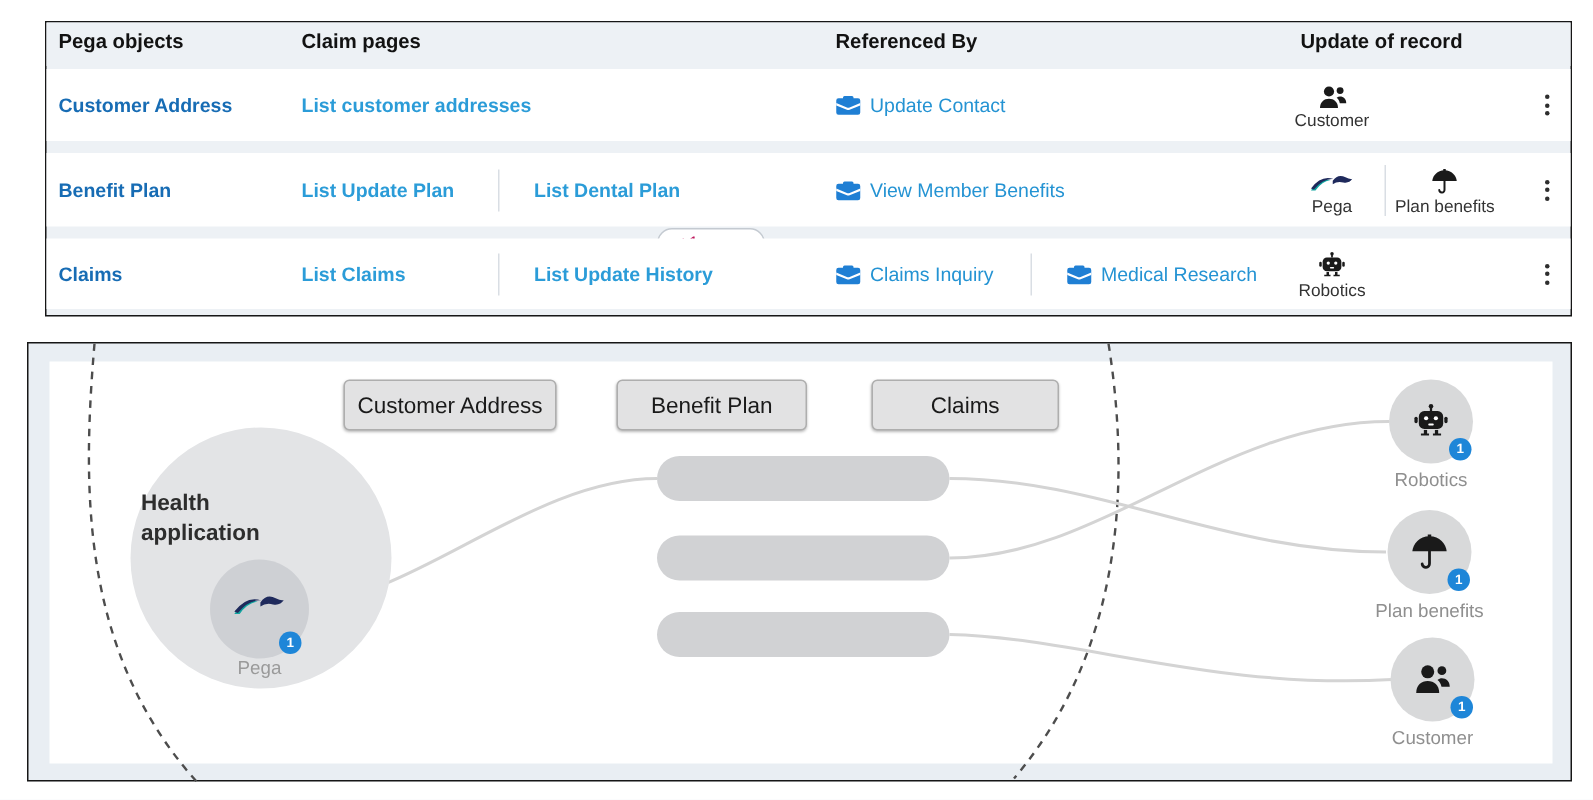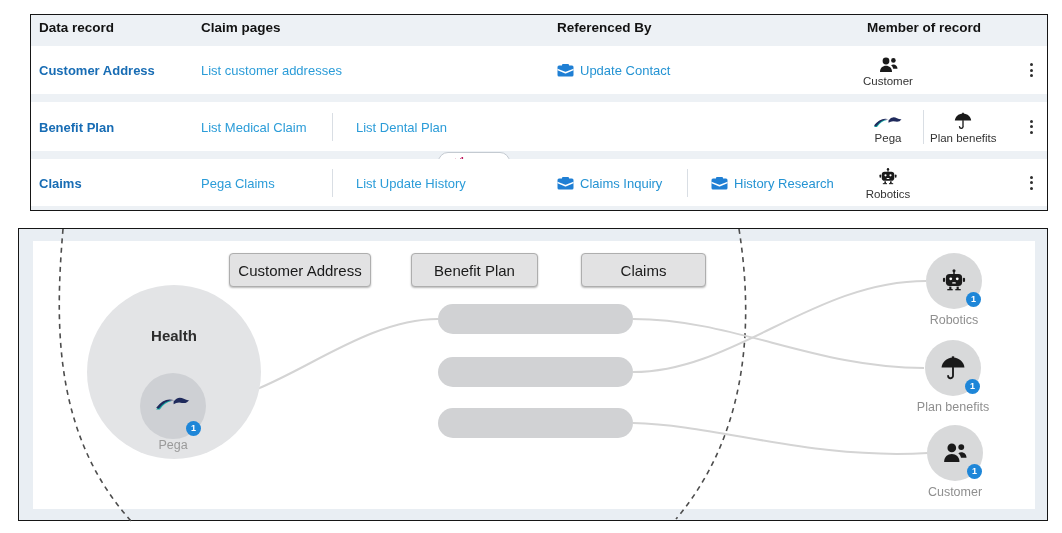--- a/index.html
+++ b/index.html
@@ -5,21 +5,21 @@
   * { margin:0; padding:0; box-sizing:border-box; }
   html,body { background:#ffffff; font-family:"Liberation Sans", sans-serif; }
   .canvas { position:relative; width:1062px; height:533px; background:#ffffff; overflow:hidden; }
 
   
   .table-panel { position:absolute; left:30px; top:14px; width:1018px; height:197px;
     border:1.5px solid #161616; background:#edf1f5; }
   .thead { position:absolute; left:0; top:0; width:100%; height:29px; background:#edf1f5; }
   .th { position:absolute; top:5px; font-size:13.5px; font-weight:bold; color:#121212; white-space:nowrap; }
   .trow { position:absolute; left:0; width:100%; background:#ffffff; }
-  .cell { position:absolute; top:50%; transform:translateY(-50%); white-space:nowrap; }
+  .cell { position:absolute; top:50%; transform:translateY(-50%); white-space:nowrap;font-weight:bold; }
   .obj-link { font-size:13px; font-weight:bold; color:#176cb4; text-decoration:none; }
   .page-link { font-size:13px; color:#2b9cd8; text-decoration:none; }
   .vdiv { position:absolute; top:50%; transform:translateY(-50%); width:1px; height:28px; background:#d9dee4; }
   .case-item { position:absolute; top:50%; transform:translateY(-50%); display:flex; align-items:center; gap:6px; white-space:nowrap; }
   .case-item .page-link { color:#2493d3; }
   .more-pill { position:absolute; top:50%; transform:translateY(-50%); border:1px solid #c4cad1; border-radius:11px;
     background:#ffffff; padding:2px 13px; font-size:12px; color:#be185d; white-space:nowrap;margin-top:35px; }
   .sys-group { position:absolute; left:828px; top:0; height:100%; display:flex; align-items:center; }
   .sys-entry { display:flex; flex-direction:column; align-items:center; justify-content:center; min-width:58px; gap:1px; }
   .sys-icon { height:21px; display:flex; align-items:flex-end; justify-content:center; }
@@ -27,21 +27,21 @@
   .sys-div { width:1px; height:34px; background:#d9dee4; margin:0 6px; }
   .kebab { position:absolute; right:14px; top:50%; transform:translateY(-50%); display:flex; flex-direction:column; gap:2.5px; cursor:pointer; }
   .kebab i { width:3px; height:3px; border-radius:50%; background:#2e2e2e; }
 
   
   .diagram-panel { position:absolute; left:18px; top:228px; width:1030px; height:293px;
     border:1.5px solid #161616; background:#e9eef3; }
   .inner-white { position:absolute; left:14px; top:12px; width:1002px; height:268px; background:#ffffff; }
   .wires { position:absolute; left:0; top:0; width:1030px; height:293px; }
   .hub-circle { position:absolute; left:68px; top:56px; width:174px; height:174px; border-radius:50%; background:#e3e4e6; }
-  .hub-title { position:absolute; left:75px; top:97px; width:160px; text-align:center;
+  .hub-title { position:absolute; left:75px; top:97px; width:160px; 
     font-size:15px; font-weight:bold; color:#2d2d2d; line-height:1.3; }
   .hub-app { position:absolute; left:121px; top:144px; width:66px; height:66px; border-radius:50%; background:#ced0d4; }
   .hub-app svg { position:absolute; left:15px; top:20px; }
   .badge { position:absolute; width:15px; height:15px; border-radius:50%; background:#1e86d8;
     color:#ffffff; font-size:9px; font-weight:bold; text-align:center; line-height:15px; }
   .hub-label { position:absolute; left:114px; top:209px; width:80px; text-align:center; font-size:12.5px; color:#9a9a9a; }
   .chip { position:absolute; top:24px; height:34px; background:#e2e2e3; border:1px solid #aeaeae; border-radius:4px;
     box-shadow:0 1px 2px rgba(0,0,0,0.28); display:flex; align-items:center; justify-content:center;
     font-size:15px; color:#1a1a1a; cursor:pointer; }
   .pill { position:absolute; left:419px; width:195px; height:30px; border-radius:15px; background:#d1d2d4; }
@@ -50,24 +50,24 @@
   .node-label { position:absolute; width:130px; text-align:center; font-size:12.5px; color:#8f8f8f; }
 </style>
 </head>
 <body>
 
 <div class="canvas">
 
   <section class="table-panel">
 
     <div class="thead">
-      <span class="th" style="left:8px">Data record</span>
+      <span class="th" style="left:8px">Pega objects</span>
       <span class="th" style="left:170px">Claim pages</span>
       <span class="th" style="left:526px">Referenced By</span>
-      <span class="th" style="left:836px">Member of record</span>
+      <span class="th" style="left:836px">Update of record</span>
     </div>
 
     <div class="trow" style="top:31px;height:48px">
       <a class="cell obj-link" style="left:8px" href="#">Customer Address</a>
       <a class="cell page-link" style="left:170px" href="#">List customer addresses</a>
       <div class="case-item" style="left:526px">
         <svg width="17" height="15" viewBox="0 0 17 15">
             <path fill="#1f7fd4" d="M6 1.5h5a1 1 0 0 1 1 1V3h3a1.5 1.5 0 0 1 1.5 1.5v8A1.5 1.5 0 0 1 15 14H2A1.5 1.5 0 0 1 .5 12.5v-8A1.5 1.5 0 0 1 2 3h3v-.5a1 1 0 0 1 1-1zm1 1.5h3v0H7z"></path>
             <path fill="#ffffff" d="M.5 6.2l7.1 2.9a2.4 2.4 0 0 0 1.8 0l7.1-2.9v1.6l-7.1 2.9a2.4 2.4 0 0 1-1.8 0L.5 7.8z"></path>
           </svg>
@@ -88,24 +88,31 @@
       </div>
       <div class="kebab">
           <i></i>
           <i></i>
           <i></i>
         </div>
     </div>
 
     <div class="trow" style="top:87px;height:49px">
       <a class="cell obj-link" style="left:8px" href="#">Benefit Plan</a>
-      <a class="cell page-link" style="left:170px" href="#">List Medical Claim</a>
+      <a class="cell page-link" style="left:170px" href="#">List Update Plan</a>
       <span class="vdiv" style="left:301px"></span>
       <a class="cell page-link" style="left:325px" href="#">List Dental Plan</a>
       <span class="more-pill" style="left:407px">+1 more</span>
+      <div class="case-item" style="left:526px">
+        <svg width="17" height="15" viewBox="0 0 17 15">
+            <path fill="#1f7fd4" d="M6 1.5h5a1 1 0 0 1 1 1V3h3a1.5 1.5 0 0 1 1.5 1.5v8A1.5 1.5 0 0 1 15 14H2A1.5 1.5 0 0 1 .5 12.5v-8A1.5 1.5 0 0 1 2 3h3v-.5a1 1 0 0 1 1-1z"></path>
+            <path fill="#ffffff" d="M.5 6.2l7.1 2.9a2.4 2.4 0 0 0 1.8 0l7.1-2.9v1.6l-7.1 2.9a2.4 2.4 0 0 1-1.8 0L.5 7.8z"></path>
+          </svg>
+        <a class="page-link" href="#">View Member Benefits</a>
+      </div>
       <div class="sys-group">
         <div class="sys-entry">
           <span class="sys-icon">
             <svg width="30" height="17" viewBox="0 0 30 17">
                 <path fill="#12a5a0" d="M1 13 Q6 4 14 6 Q8 7 4 13 Z"></path>
                 <path fill="#1f2a5c" d="M1 11.6 Q8 2.5 16 5.4 Q9 4.8 3 12.4 Z"></path>
                 <path fill="#1f2a5c" d="M15.5 6.5 Q19 1.5 24 4.2 Q27 5.8 28.5 5.2 Q26.5 8.4 22.5 7.6 Q18.5 6.6 15.5 8.8 Z"></path>
               </svg>
           </span>
           <span class="sys-label">Pega</span>
@@ -124,37 +131,37 @@
       </div>
       <div class="kebab">
           <i></i>
           <i></i>
           <i></i>
         </div>
     </div>
 
     <div class="trow" style="top:144px;height:47px">
       <a class="cell obj-link" style="left:8px" href="#">Claims</a>
-      <a class="cell page-link" style="left:170px" href="#">Pega Claims</a>
+      <a class="cell page-link" style="left:170px" href="#">List Claims</a>
       <span class="vdiv" style="left:301px"></span>
       <a class="cell page-link" style="left:325px" href="#">List Update History</a>
       <div class="case-item" style="left:526px">
         <svg width="17" height="15" viewBox="0 0 17 15">
             <path fill="#1f7fd4" d="M6 1.5h5a1 1 0 0 1 1 1V3h3a1.5 1.5 0 0 1 1.5 1.5v8A1.5 1.5 0 0 1 15 14H2A1.5 1.5 0 0 1 .5 12.5v-8A1.5 1.5 0 0 1 2 3h3v-.5a1 1 0 0 1 1-1z"></path>
             <path fill="#ffffff" d="M.5 6.2l7.1 2.9a2.4 2.4 0 0 0 1.8 0l7.1-2.9v1.6l-7.1 2.9a2.4 2.4 0 0 1-1.8 0L.5 7.8z"></path>
           </svg>
         <a class="page-link" href="#">Claims Inquiry</a>
       </div>
       <span class="vdiv" style="left:656px"></span>
       <div class="case-item" style="left:680px">
         <svg width="17" height="15" viewBox="0 0 17 15">
             <path fill="#1f7fd4" d="M6 1.5h5a1 1 0 0 1 1 1V3h3a1.5 1.5 0 0 1 1.5 1.5v8A1.5 1.5 0 0 1 15 14H2A1.5 1.5 0 0 1 .5 12.5v-8A1.5 1.5 0 0 1 2 3h3v-.5a1 1 0 0 1 1-1z"></path>
             <path fill="#ffffff" d="M.5 6.2l7.1 2.9a2.4 2.4 0 0 0 1.8 0l7.1-2.9v1.6l-7.1 2.9a2.4 2.4 0 0 1-1.8 0L.5 7.8z"></path>
           </svg>
-        <a class="page-link" href="#">History Research</a>
+        <a class="page-link" href="#">Medical Research</a>
       </div>
       <div class="sys-group">
         <div class="sys-entry">
           <span class="sys-icon">
             <svg width="20" height="20" viewBox="0 0 24 24">
                 <circle cx="12" cy="2.6" r="1.4" fill="#1a1a1a"></circle>
                 <rect x="11.3" y="3.6" width="1.4" height="2" fill="#1a1a1a"></rect>
                 <rect x="4.5" y="5.6" width="15" height="11" rx="3.4" fill="#1a1a1a"></rect>
                 <rect x="1.8" y="9" width="2" height="4" rx="1" fill="#1a1a1a"></rect>
                 <rect x="20.2" y="9" width="2" height="4" rx="1" fill="#1a1a1a"></rect>
@@ -186,20 +193,21 @@
       <path d="M720,0 C735,95 729,205 657,290" fill="none" stroke="#4d4d4d" stroke-width="1.6" stroke-dasharray="5,4.5"></path>
       <path d="M187,172 C255,172 335,90 419,90" fill="none" stroke="#d4d4d4" stroke-width="2"></path>
       <path d="M614,90 C715,90 795,139 905,139" fill="none" stroke="#d4d4d4" stroke-width="2"></path>
       <path d="M614,143 C715,143 795,52 907,52" fill="none" stroke="#d4d4d4" stroke-width="2"></path>
       <path d="M614,194 C700,196 790,231 909,224" fill="none" stroke="#d4d4d4" stroke-width="2"></path>
     </svg>
 
     <div class="hub-circle"></div>
     <div class="hub-title">
       <div>Health</div>
+      <div>application</div>
     </div>
     <div class="hub-app">
       <svg width="36" height="22" viewBox="0 0 30 17">
           <path fill="#12a5a0" d="M1 13 Q6 4 14 6 Q8 7 4 13 Z"></path>
           <path fill="#1f2a5c" d="M1 11.6 Q8 2.5 16 5.4 Q9 4.8 3 12.4 Z"></path>
           <path fill="#1f2a5c" d="M15.5 6.5 Q19 1.5 24 4.2 Q27 5.8 28.5 5.2 Q26.5 8.4 22.5 7.6 Q18.5 6.6 15.5 8.8 Z"></path>
         </svg>
       <span class="badge" style="left:46px;top:48px">1</span>
     </div>
     <div class="hub-label">Pega</div>

